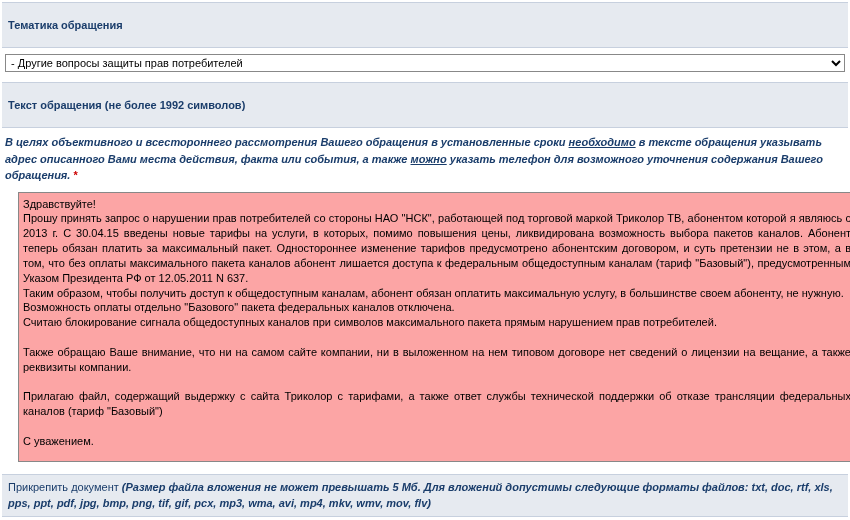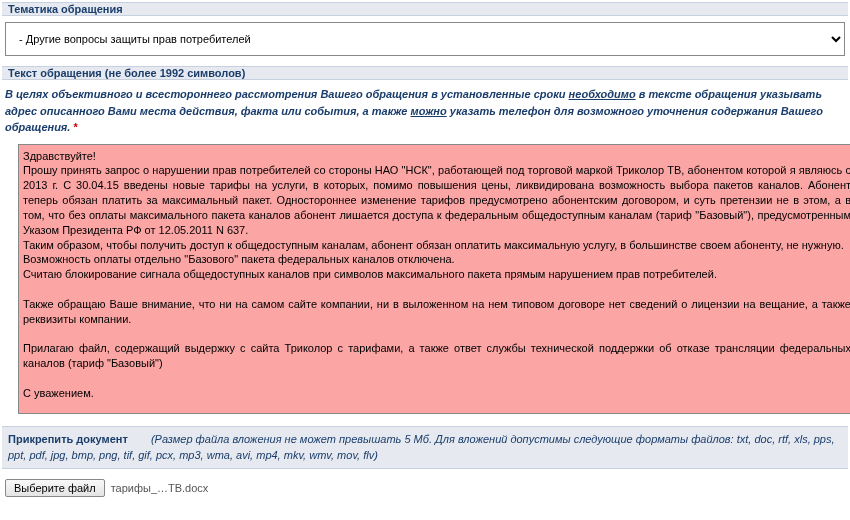--- a/index.html
+++ b/index.html
@@ -8,35 +8,35 @@
     padding: 2px;
     font-family: Verdana, Arial, sans-serif;
     font-size: 11px;
     background: #fff;
     width: 850px;
   }
   .section-header {
     background: #e6eaf0;
     color: #1a3d6b;
     font-weight: bold;
-    padding: 0 6px;
+    padding: 16px 6px;
     border-top: 1px solid #c7d0de;
     border-bottom: 1px solid #c7d0de;
     margin-bottom: 4px;
   }
   .content-block {
     padding: 2px 3px 10px 3px;
   }
   select.topic-select {
     width: 100%;
     font-family: Verdana, Arial, sans-serif;
     font-size: 11px;
     background: #fff;
     border: 1px solid #888;
-    padding: 9px;
+    padding: 1px;
   }
   .instruction {
     color: #1a3d6b;
     font-style: italic;
     font-weight: bold;
     line-height: 1.5;
     padding: 2px 3px 8px 3px;
   }
   .instruction .underline {
     text-decoration: underline;
@@ -44,29 +44,28 @@
   .instruction .asterisk {
     color: #cc0000;
     font-style: normal;
     font-weight: bold;
   }
   .attach-label {
     padding: 4px 6px;
   }
   .attach-label .bold-blue {
     color: #1a3d6b;
-    font-weight: bold;
+    font-weight: normal;
     font-style: normal;
     margin-top: 23px;
   }
   .attach-label .italic-blue {
     color: #1a3d6b;
-    font-weight: normal;
+    font-weight: bold;
     font-style: italic;
-    margin-left: 20px;
   }
   .file-row {
     padding: 6px 3px 2px 3px;
     display: flex;
     align-items: center;
     gap: 6px;
   }
   button.choose-file {
     font-family: Arial, sans-serif;
     font-size: 11px;

